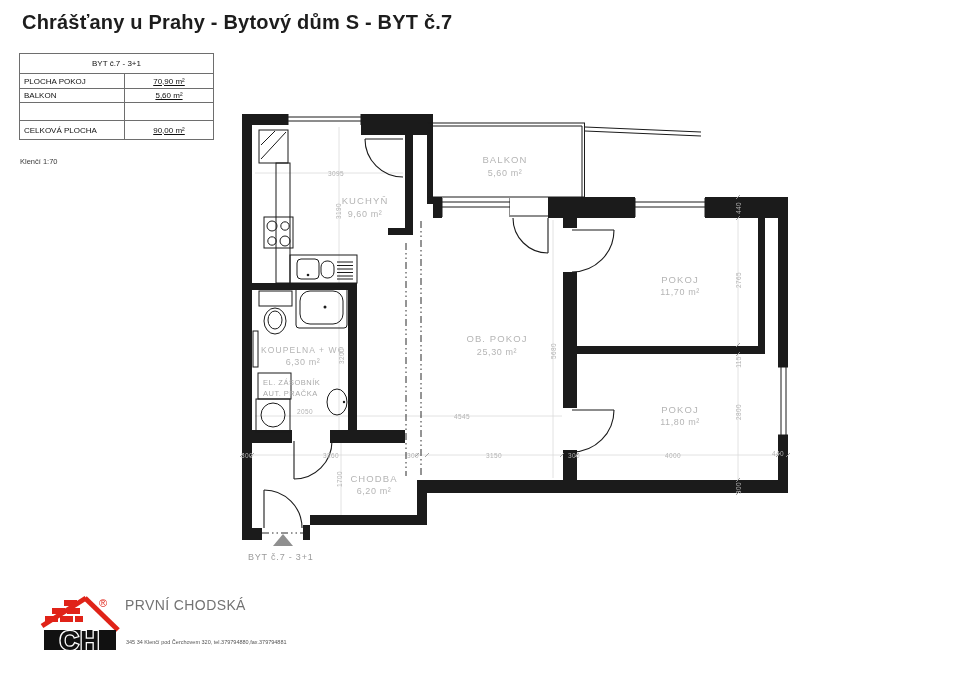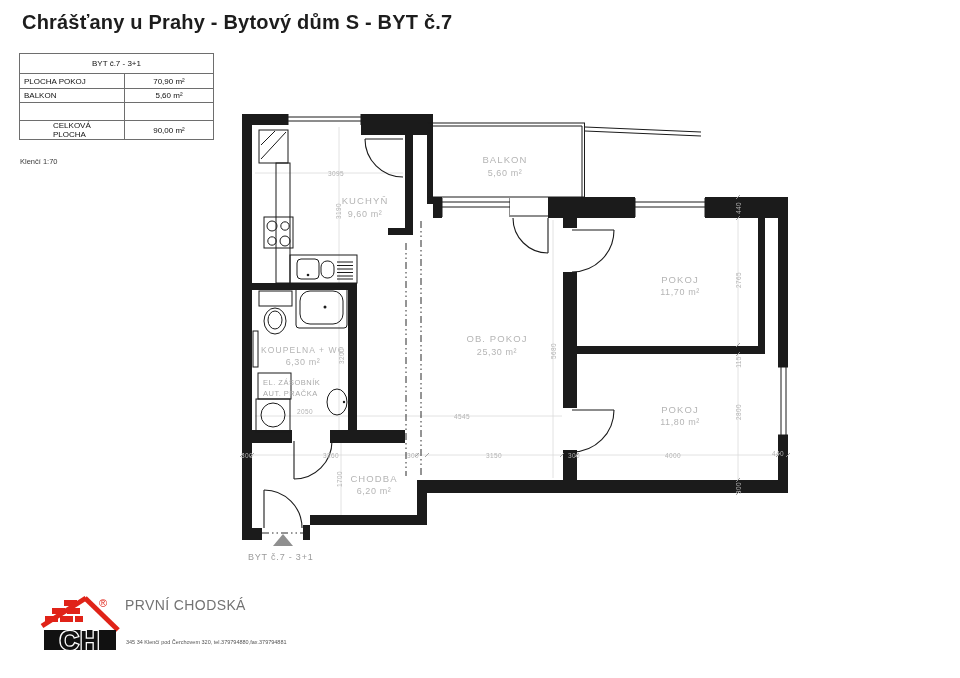--- a/index.html
+++ b/index.html
@@ -4,23 +4,23 @@
 <style>
   html,body{margin:0;padding:0;background:#ffffff;}
   body{width:960px;height:678px;position:relative;overflow:hidden;
        font-family:"Liberation Sans",sans-serif;color:#1d1d1d;}
   .title{position:absolute;left:22px;top:11px;font-size:20px;font-weight:bold;
          letter-spacing:.2px;color:#1d1d1d;}
   .info-table{position:absolute;left:19px;top:53px;width:193px;border:1px solid #6e6e6e;
               font-size:8px;color:#111;background:#fff;}
   .it-header{height:19px;line-height:19px;text-align:center;border-bottom:1px solid #6e6e6e;}
   .it-row{display:flex;border-bottom:1px solid #6e6e6e;}
-  .it-row:last-child{border-bottom:none;margin-left:29px;}
+  .it-row:last-child{border-bottom:none;}
   .it-label{flex:1;padding-left:4px;display:flex;align-items:center;}
-  .it-value{width:88px;border-left:1px solid #6e6e6e;display:flex;align-items:center;justify-content:center;}
+  .it-value{width:88px;border-left:1px solid #6e6e6e;display:flex;align-items:center;justify-content:center;text-decoration:underline;}
   .scale-note{position:absolute;left:20px;top:157px;font-size:7.5px;color:#3a3a3a;}
   svg{position:absolute;left:0;top:0;}
   svg text{font-family:"Liberation Sans",sans-serif;}
   .room-name{fill:#b5b5b5;font-size:9.5px;letter-spacing:1.1px;}
   .room-area{fill:#b5b5b5;font-size:9px;letter-spacing:.6px;}
   .dim{fill:#b3b3b3;font-size:6.5px;letter-spacing:.4px;}
   .small-lbl{fill:#a9a9a9;font-size:7.5px;letter-spacing:.5px;}
   .entr-lbl{fill:#9b9b9b;font-size:9px;letter-spacing:.8px;}
   .wall{fill:#1b1b1b;}
   .win{fill:#ffffff;}

